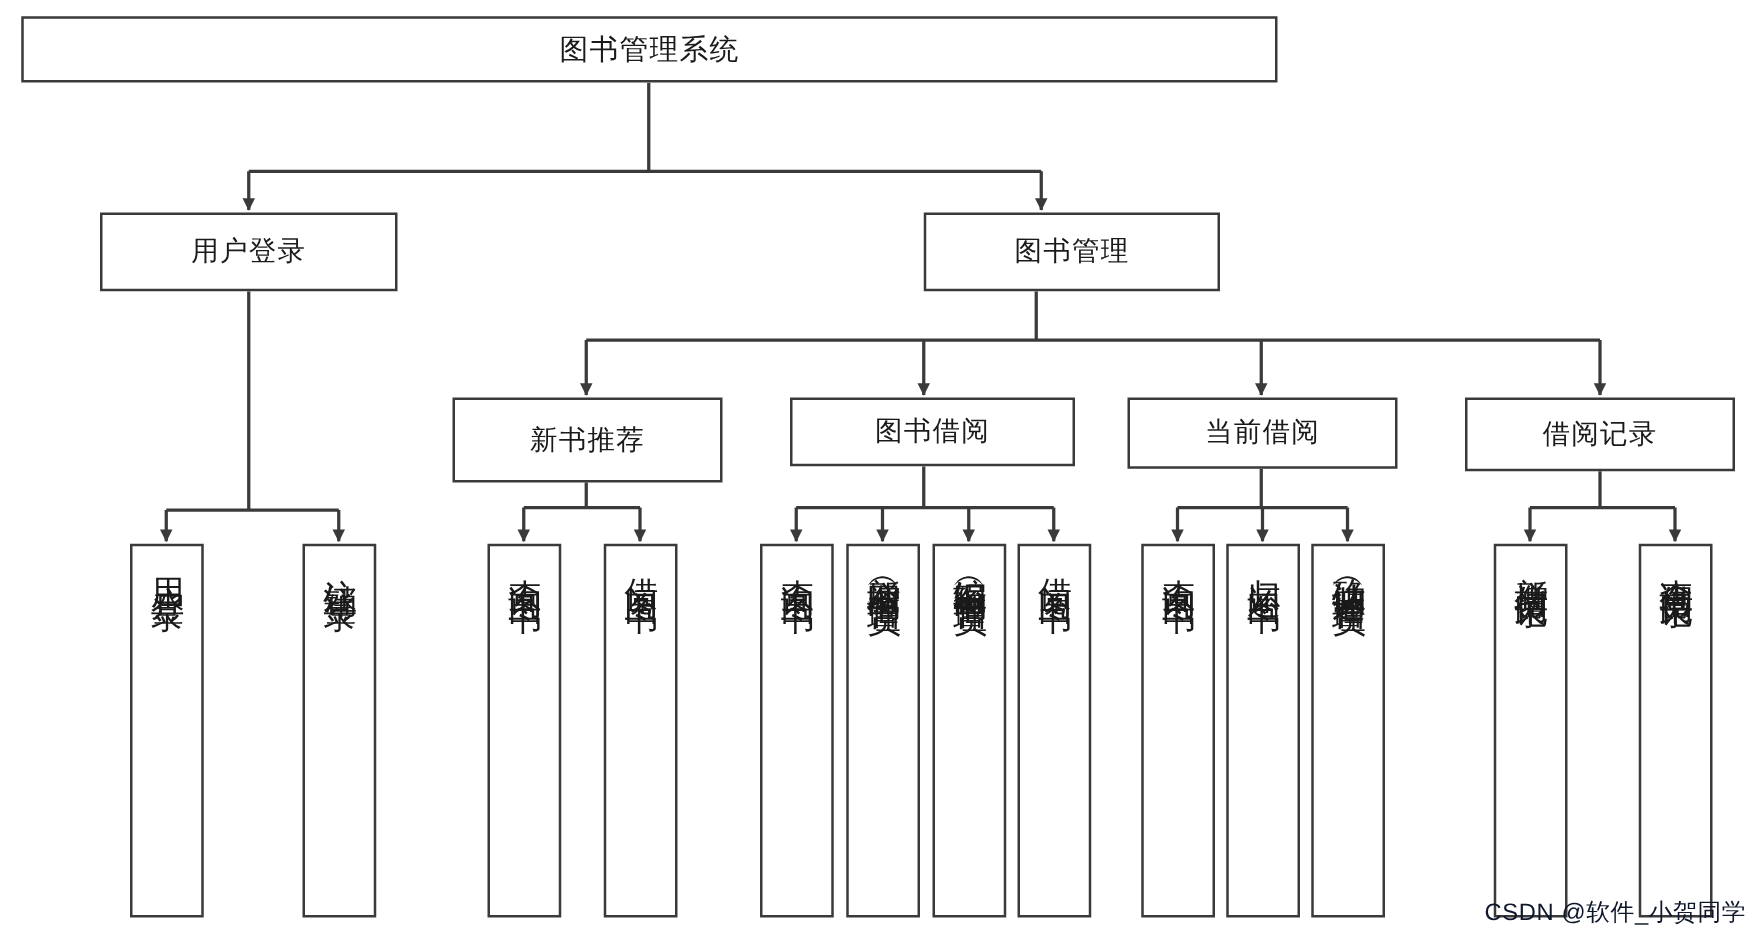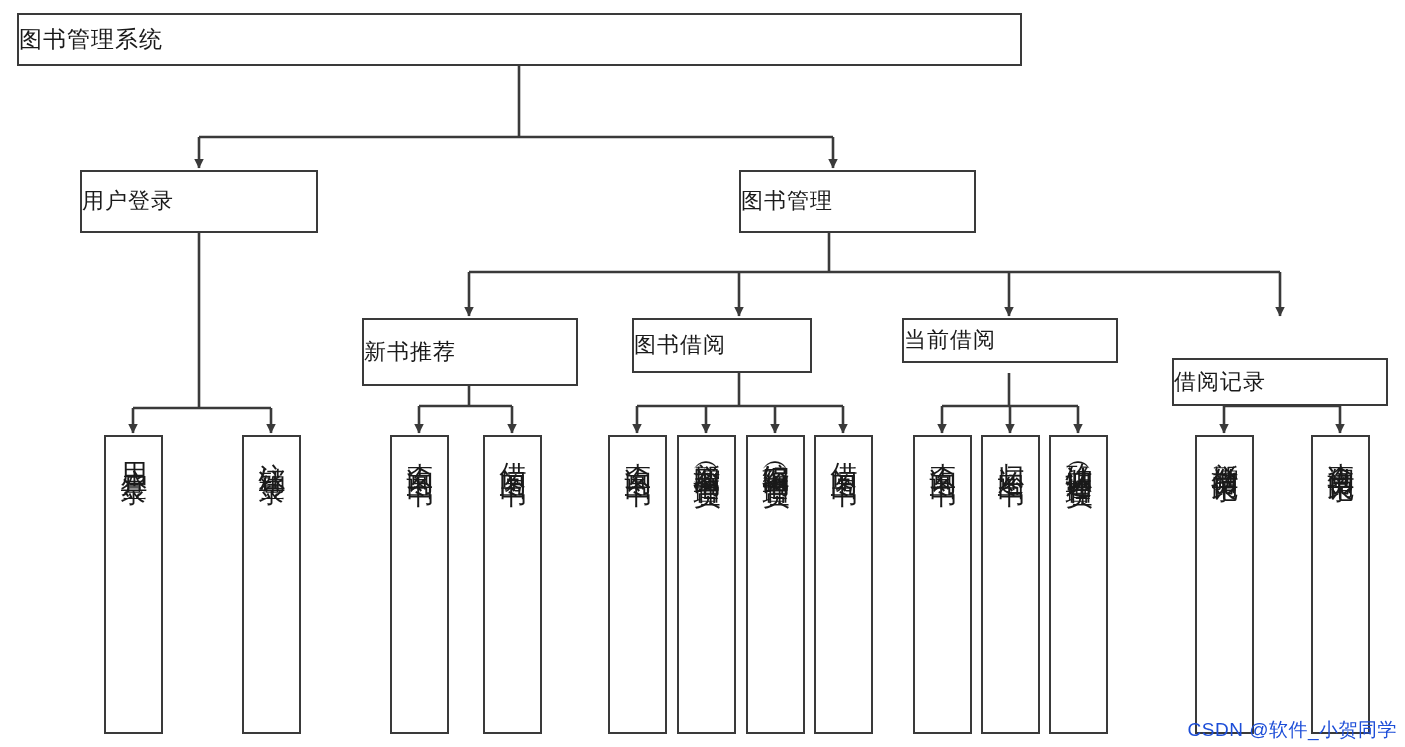--- a/index.html
+++ b/index.html
@@ -20,20 +20,21 @@
     width:1405px;height:747px;
     pointer-events:none;
   }
   .node{
     position:absolute;
     box-sizing:border-box;
     border:2px solid #3a3a3a;
     background:#ffffff;
     display:flex;
     align-items:center;
+    justify-content:center;
     color:#1a1a1a;
   }
   .node .label{
     display:block;
     text-align:center;
     line-height:1.12;
     white-space:nowrap;
   }
   
   .node.h .label{
@@ -58,21 +59,21 @@
   
   .node.v.long .label{
     font-size:27px;
     letter-spacing:3px;
   }
   .watermark{
     position:absolute;
     right:8px;
     bottom:4px;
     font-size:19px;
-    color:#1d4ed8;
+    color:#0f172a;
     white-space:nowrap;
     letter-spacing:0.5px;
   }
 </style>
 </head>
 <body>
 
 <div id="canvas">
 
   <svg class="edges" viewBox="0 0 1405 747">
@@ -132,27 +133,27 @@
   <div class="node h" style="left:80px;top:170px;width:238px;height:63px;">
     <span class="label">用户登录</span>
   </div>
   <div class="node h" style="left:711px;top:170px;width:237px;height:63px;margin-left:28px;">
     <span class="label">图书管理</span>
   </div>
 
   <div class="node h" style="left:362px;top:318px;width:216px;height:68px;">
     <span class="label">新书推荐</span>
   </div>
-  <div class="node h" style="left:632px;top:318px;width:180px;height:55px;">
+  <div class="node h" style="left:632px;top:318px;width:228px;height:55px;">
     <span class="label">图书借阅</span>
   </div>
-  <div class="node h" style="left:902px;top:318px;width:216px;height:45px;">
+  <div class="node h" style="left:902px;top:318px;width:216px;height:57px;">
     <span class="label">当前借阅</span>
   </div>
-  <div class="node h" style="left:1172px;top:318px;width:216px;height:48px;margin-top:40px;">
+  <div class="node h" style="left:1172px;top:318px;width:216px;height:59px;">
     <span class="label">借阅记录</span>
   </div>
 
   <div class="node v" style="left:104px;top:435px;width:59px;height:299px;">
     <span class="label">用户登录</span>
   </div>
   <div class="node v" style="left:242px;top:435px;width:59px;height:299px;">
     <span class="label">注销登录</span>
   </div>
 

